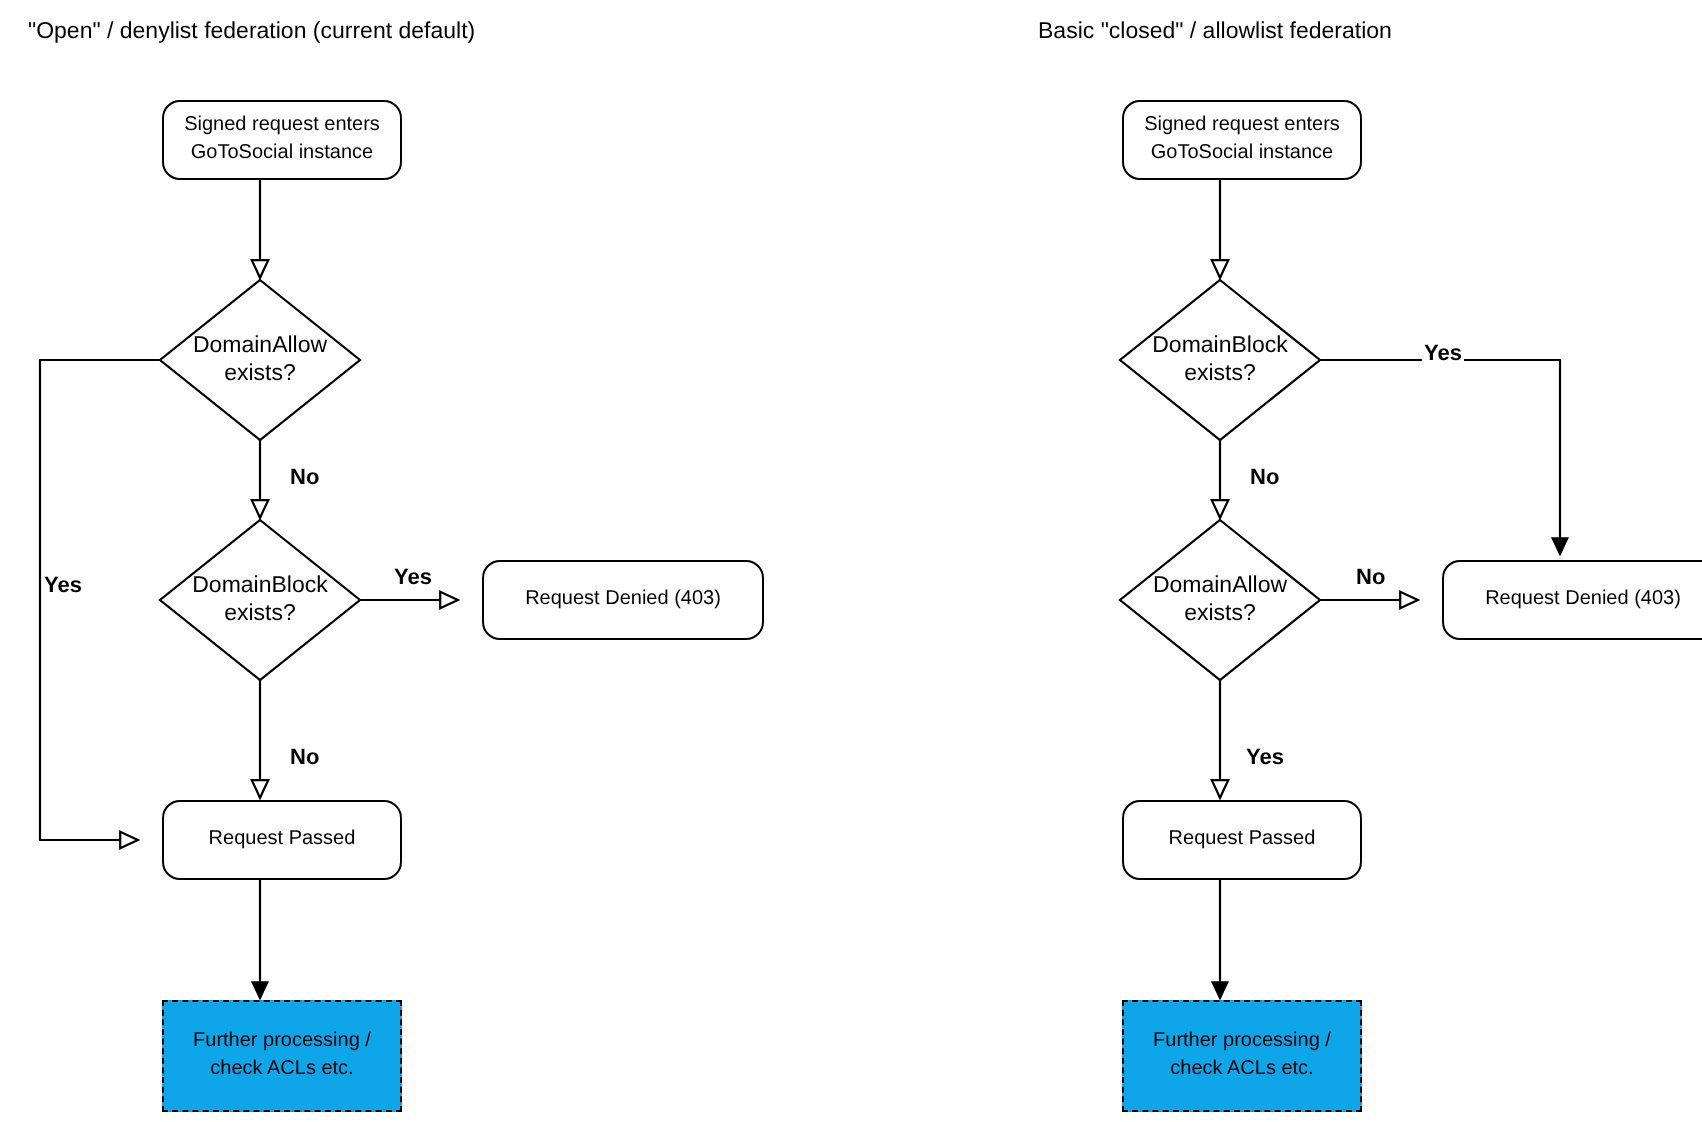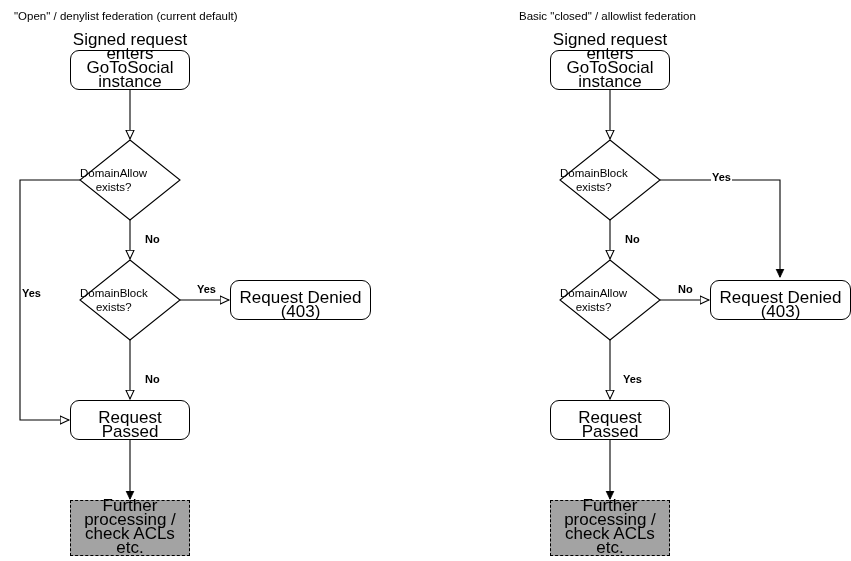--- a/index.html
+++ b/index.html
@@ -29,47 +29,48 @@
     color: #000000;
     white-space: nowrap;
   }
   #title-left  { left: 14px;  top: 9px; }
   #title-right { left: 519px; top: 9px; }
 
   .node {
     position: absolute;
     box-sizing: border-box;
     display: flex;
-    align-items: flex-end;
+    align-items: center;
     justify-content: center;
     text-align: center;
-    font-size: 17px;
+    font-size: 10px;
     line-height: 14px;
     color: #000000;
     background: #ffffff;
+    margin-left: 11px;
   }
   .rounded-box {
     border: 1.1px solid #000000;
     border-radius: 9px;
   }
   .dashed-box {
     border: 1.3px dashed #000000;
-    background: #a3a3a3;
+    background: #0ea5e9;
   }
   .diamond-wrap {
     position: absolute;
     pointer-events: none;
   }
   .diamond-label {
     position: absolute;
     left: 0; top: 0;
     width: 100%; height: 100%;
     display: flex;
     align-items: center;
-    justify-content: flex-start;
+    justify-content: center;
     text-align: center;
     font-size: 11.5px;
     line-height: 14px;
     color: #000000;
   }
   .edge-label {
     position: absolute;
     font-size: 11px;
     line-height: 13px;
     color: #000000;

